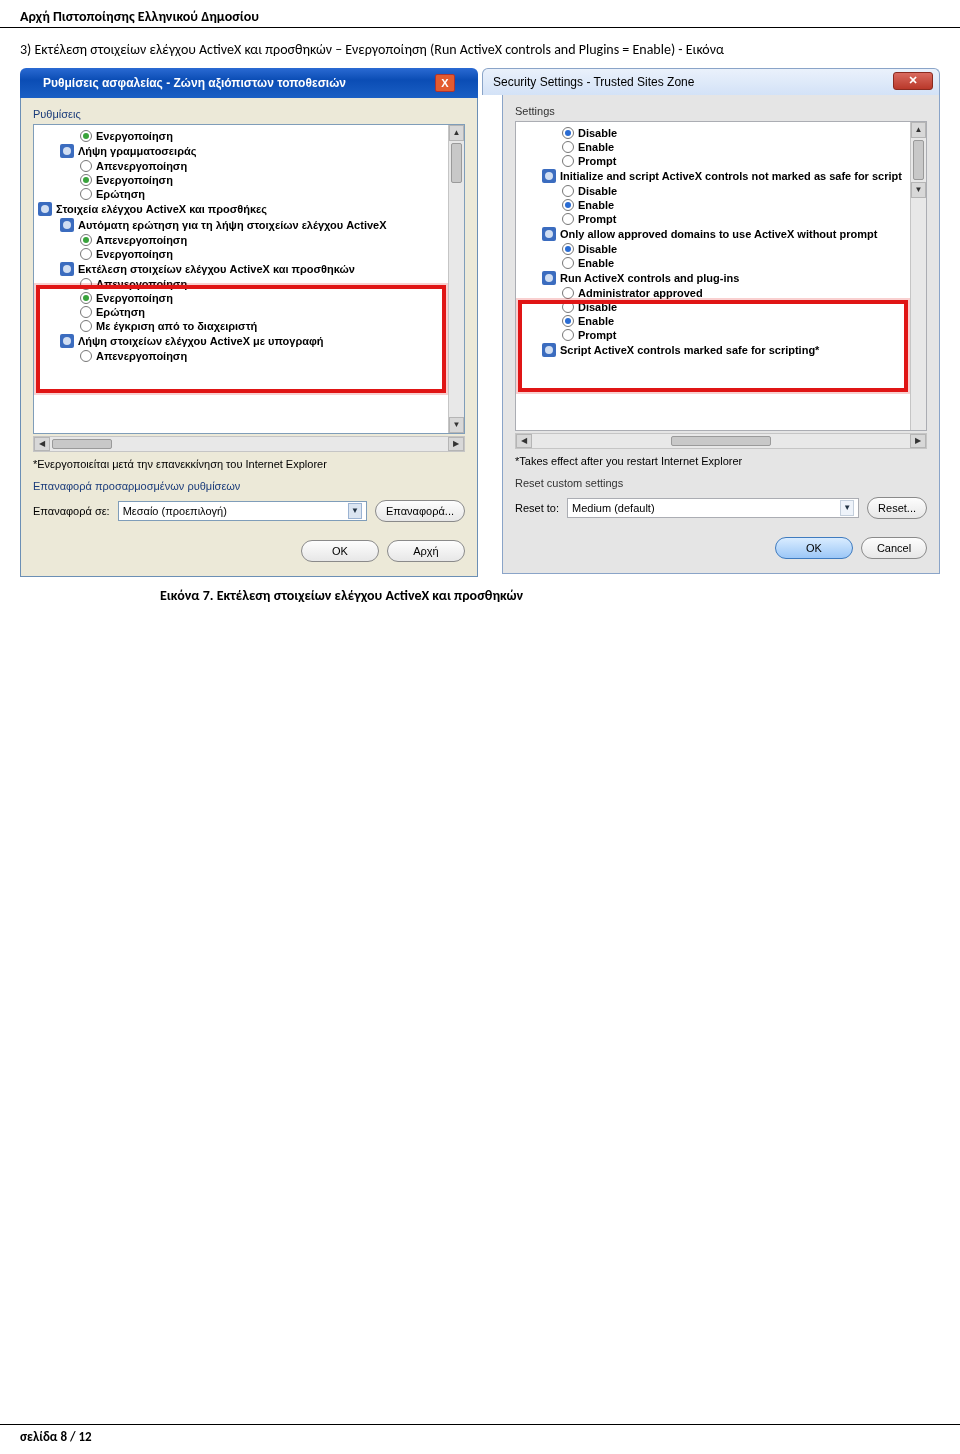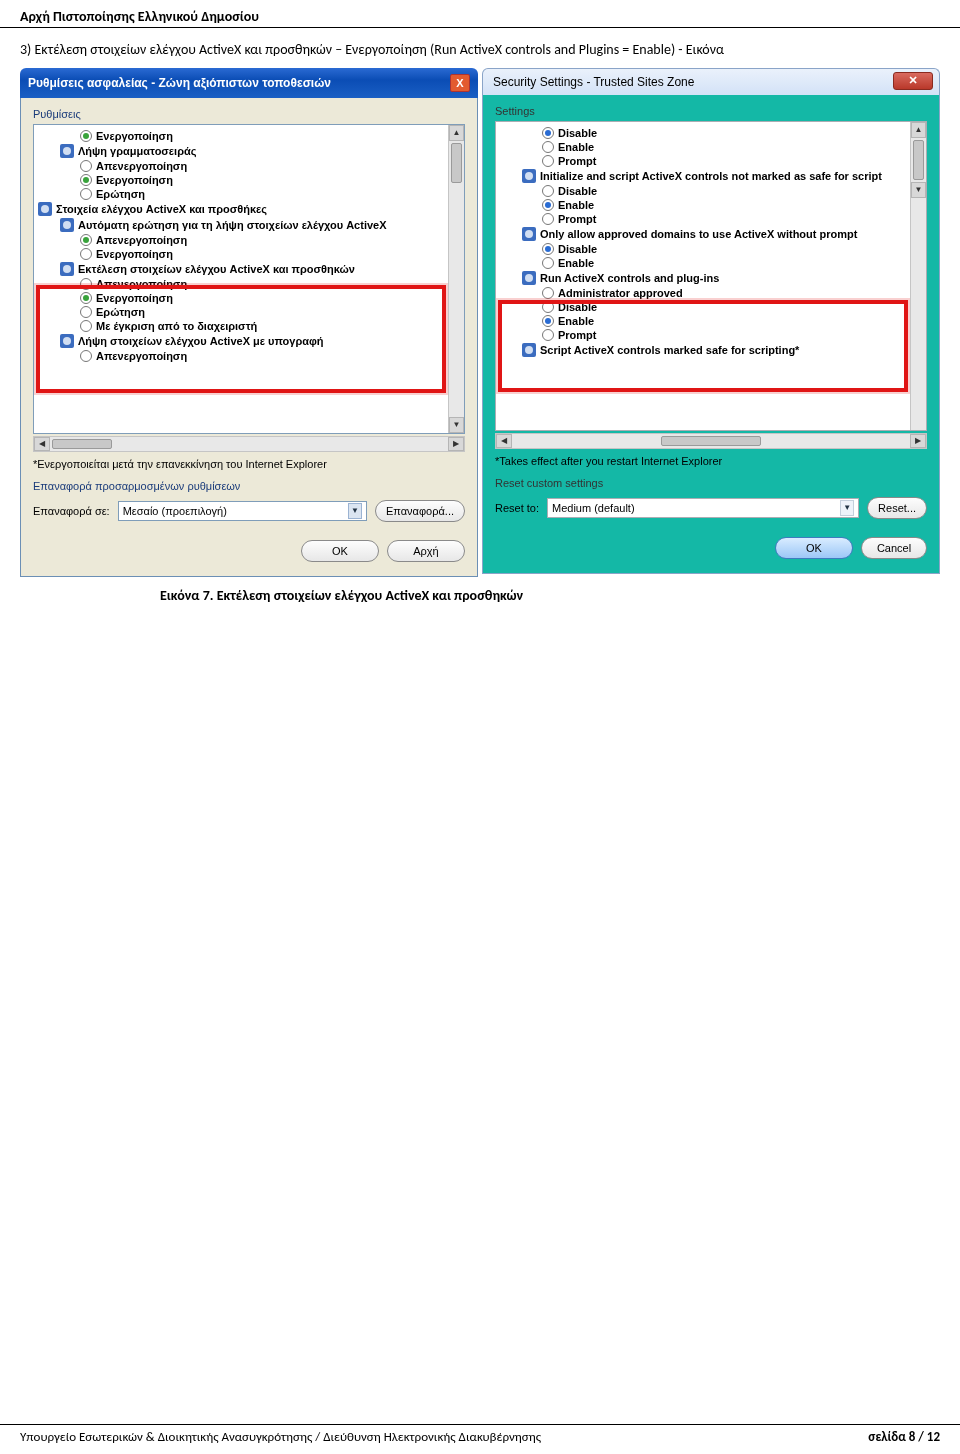--- a/index.html
+++ b/index.html
@@ -5,28 +5,28 @@
 * { box-sizing: border-box; margin: 0; padding: 0; }
 body { font-family: Calibri, Arial, sans-serif; font-size: 14px; background: #fff; width: 960px; }
 .doc-header { font-weight: bold; font-size: 14px; padding: 8px 20px 2px; border-bottom: 1px solid #000; }
 .doc-body { padding: 12px 20px; }
 .instruction { font-size: 14px; line-height: 1.4; text-align: justify; margin-bottom: 8px; }
 
 .screenshots { display: flex; gap: 4px; margin-top: 4px; }
 .dlg { flex: 1; font-family: Tahoma, Arial, sans-serif; font-size: 11px; color: #000; }
 
 
-.xp-title { background: linear-gradient(#2a6ad3,#0b4db5 40%,#1a5fc4); color: #fff; font-weight: bold; padding: 6px 8px; font-size: 12px; border-radius: 6px 6px 0 0; display: flex; justify-content: space-between; align-items: center; }
+.xp-title { background: linear-gradient(#2a6ad3,#0b4db5 40%,#1a5fc4); color: #fff; font-weight: bold; padding: 6px 23px; font-size: 12px; border-radius: 6px 6px 0 0; display: flex; justify-content: space-between; align-items: center; }
 .xp-close { width: 20px; height: 18px; background: #e35b2f; border: 1px solid #a33; color: #fff; display:flex; align-items:center; justify-content:center; font-weight:bold; border-radius:2px; font-size:11px; }
 .dlg-body { background: #ece9d8; border: 1px solid #6b8fb5; border-top: none; padding: 10px 12px 14px; }
 
 
 .w7-title { background: linear-gradient(#eaf1fb,#d3e2f7); padding: 6px 28px 6px 10px; font-size: 12px; position: relative; border-radius: 6px 6px 0 0; border:1px solid #8aa4c8; border-bottom:none; }
 .w7-close { position:absolute; right:6px; top:3px; width:40px; height:18px; background: linear-gradient(#d96a5f,#b9382a); border:1px solid #8a2a20; color:#fff; display:flex;align-items:center;justify-content:center; font-weight:bold; border-radius:3px; font-size:11px; }
-.w7-body { background: #14b8a6; border: 1px solid #8aa4c8; border-top:none; padding: 10px 12px 14px; }
+.w7-body { background: #e5e5e5; border: 1px solid #8aa4c8; border-top:none; padding: 10px 12px 14px; margin-left: 20px; }
 
 .group-label { font-size: 11px; color:#1a3b7a; }
 .settings-list { background:#fff; border:1px solid #7f9db9; margin-top:4px; height: 310px; overflow:hidden; position:relative; padding:4px 2px; }
 .settings-list.right-list { border-color:#abadb3; }
 .scroll-v { position:absolute; right:0; top:0; bottom:0; width:16px; background:#e8e8e8; border-left:1px solid #c5c5c5; }
 .scroll-btn { height:16px; background:#d8d8d8; border:1px solid #b5b5b5; display:flex;align-items:center;justify-content:center; font-size:8px; color:#333; }
 .scroll-thumb { margin:2px; background:#c8c8c8; border:1px solid #9a9a9a; border-radius:2px; }
 .scroll-h { height:16px; background:#e8e8e8; border:1px solid #c5c5c5; margin-top:2px; display:flex; }
 .scroll-h .scroll-btn { width:16px; height:14px; }
 .scroll-h .scroll-thumb { width:60px; height:10px; margin:2px; }
@@ -282,15 +282,14 @@
       </div>
     </div>
 
   </div>
 
   <div class="caption">Εικόνα 7. Εκτέλεση στοιχείων ελέγχου ActiveX και προσθηκών</div>
   <div class="spacer-bottom"></div>
 </div>
 
 <div class="doc-footer">
-  <span>Υπουργείο Εσωτερικών &amp; Διοικητικής Ανασυγκρότησης / Διεύθυνση Ηλεκτρονικής Διακυβέρνησης</span>
   <span class="right">σελίδα 8 / 12</span>
 </div>
 
 </body></html>

